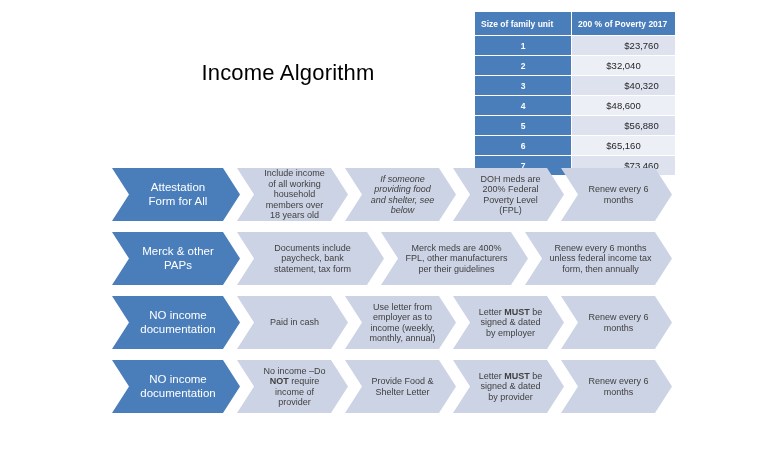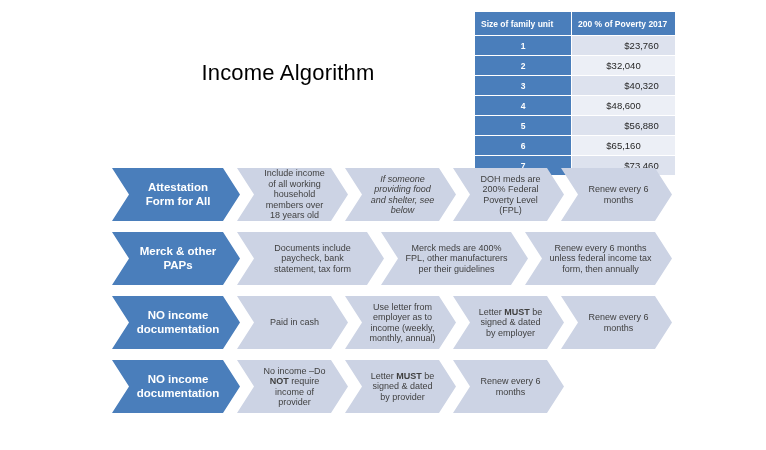--- a/index.html
+++ b/index.html
@@ -106,21 +106,21 @@
     display: block;
     width: 100%;
     padding: 0 20px 0 24px;
     box-sizing: border-box;
     text-align: center;
     line-height: 1.16;
   }
   .chev.lead .chev-text {
     color: #ffffff;
     font-size: 11.5px;
-    font-weight: 700;
+    font-weight: 400;
   }
   .chev.step .chev-text {
     color: #3f3f3f;
     font-size: 9px;
     font-weight: 400;
   }
   .chev-text b { font-weight: bold; }
 </style>
 </head>
 <body>
@@ -216,19 +216,22 @@
       </div>
     </div>
     <div class="flow-row">
       <div class="chev lead" style="width: 128px;">
         <span class="chev-text">NO income documentation</span>
       </div>
       <div class="chev step" style="width: 111px;">
         <span class="chev-text">No income –Do <b>NOT</b> require income of provider</span>
       </div>
       <div class="chev step" style="width: 111px;">
+        <span class="chev-text">Provide Food &amp; Shelter Letter</span>
+      </div>
+      <div class="chev step" style="width: 111px;">
         <span class="chev-text">Letter <b>MUST</b> be signed &amp; dated by provider</span>
       </div>
       <div class="chev step" style="width: 111px;">
         <span class="chev-text">Renew every 6 months</span>
       </div>
     </div>
   </div>
 
 </body></html>

